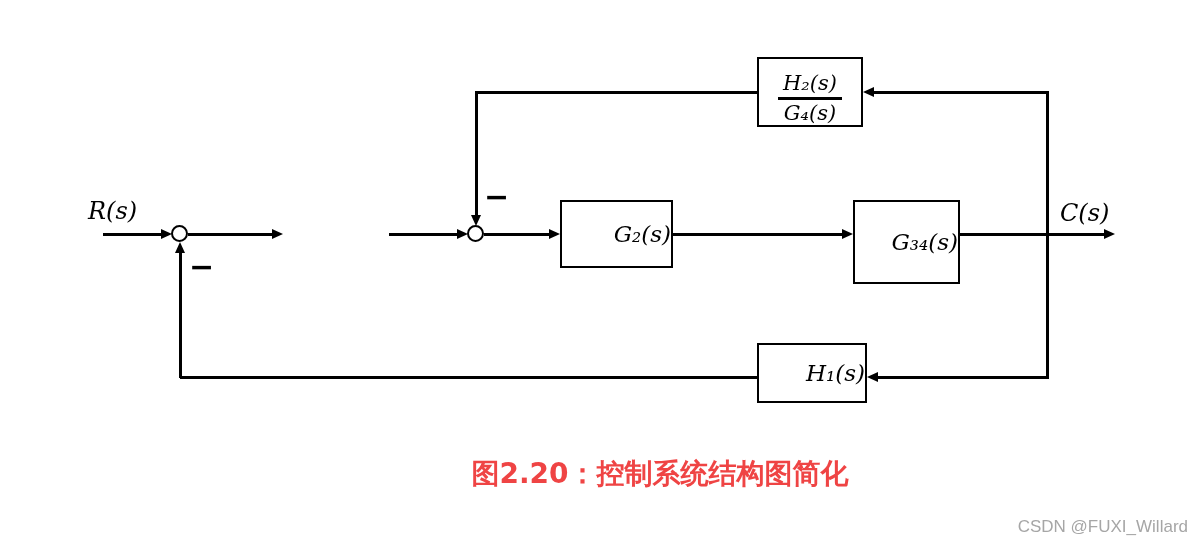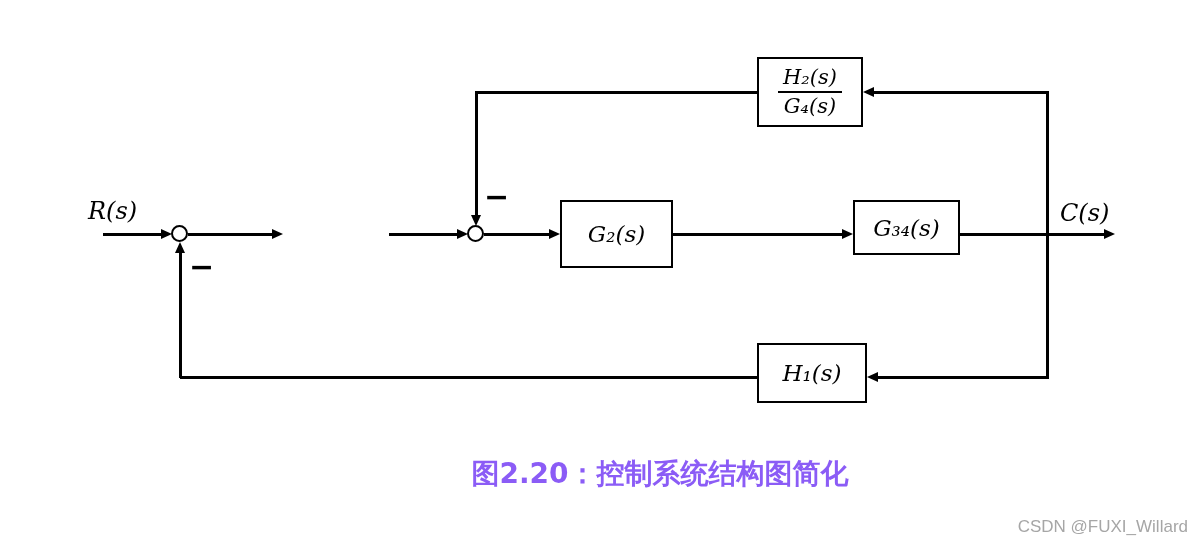--- a/index.html
+++ b/index.html
@@ -17,34 +17,34 @@
   .arr{position:absolute;width:0;height:0;}
   .arr-r{border-top:5px solid transparent;border-bottom:5px solid transparent;border-left:11px solid #000;}
   .arr-l{border-top:5px solid transparent;border-bottom:5px solid transparent;border-right:11px solid #000;}
   .arr-d{border-left:5px solid transparent;border-right:5px solid transparent;border-top:11px solid #000;}
   .arr-u{border-left:5px solid transparent;border-right:5px solid transparent;border-bottom:11px solid #000;}
   
   .sumjct{position:absolute;width:17px;height:17px;border:2.5px solid #000;border-radius:50%;background:#fff;box-sizing:border-box;}
   
   .block{
     position:absolute;border:2.5px solid #000;background:#fff;box-sizing:border-box;
-    display:flex;align-items:center;justify-content:center;
+    display:flex;align-items:center;justify-content:flex-end;
     font-style:italic;font-size:23px;color:#000;
   }
   .frac{flex-direction:column;font-size:21px;line-height:1.1;}
   .fracbar{width:64px;height:2.5px;background:#000;margin:2px 0;}
   
   .mathlabel{position:absolute;font-style:italic;font-size:24px;color:#000;white-space:nowrap;}
   
   .minus{position:absolute;font-size:30px;font-weight:bold;line-height:30px;color:#000;font-family:"DejaVu Sans",sans-serif;}
   
   .caption{
     position:absolute;left:660px;top:455px;transform:translateX(-50%);
     font-family:"DejaVu Sans","Liberation Sans",sans-serif;
-    font-weight:bold;font-size:28px;color:#8b5cf6;white-space:nowrap;
+    font-weight:bold;font-size:28px;color:#ef4444;white-space:nowrap;
   }
   .watermark{
     position:absolute;right:16px;top:517px;
     font-family:Liberation Sans, sans-serif;
     font-size:17px;color:#a6a6a6;white-space:nowrap;
   }
 </style>
 </head>
 <body>
 
@@ -85,21 +85,21 @@
   <div class="sumjct" style="left:171px;top:225px;"></div>
   <div class="sumjct" style="left:467px;top:225px;"></div>
   <div class="minus" style="left:189px;top:252px;">−</div>
   <div class="minus" style="left:484px;top:182px;">−</div>
 
 
   <div class="block" style="left:560px;top:200px;width:113px;height:68px;">
     <span>G₂(s)</span>
   </div>
 
-  <div class="block" style="left:853px;top:200px;width:107px;height:55px;font-style:italic;">
+  <div class="block" style="left:853px;top:200px;width:107px;height:84px;font-style:italic;">
     <span>G₃₄(s)</span>
   </div>
 
   <div class="block frac" style="left:757px;top:57px;width:106px;height:70px;">
     <span>H₂(s)</span>
     <span class="fracbar"></span>
     <span>G₄(s)</span>
   </div>
 
   <div class="block" style="left:757px;top:343px;width:110px;height:60px;">

